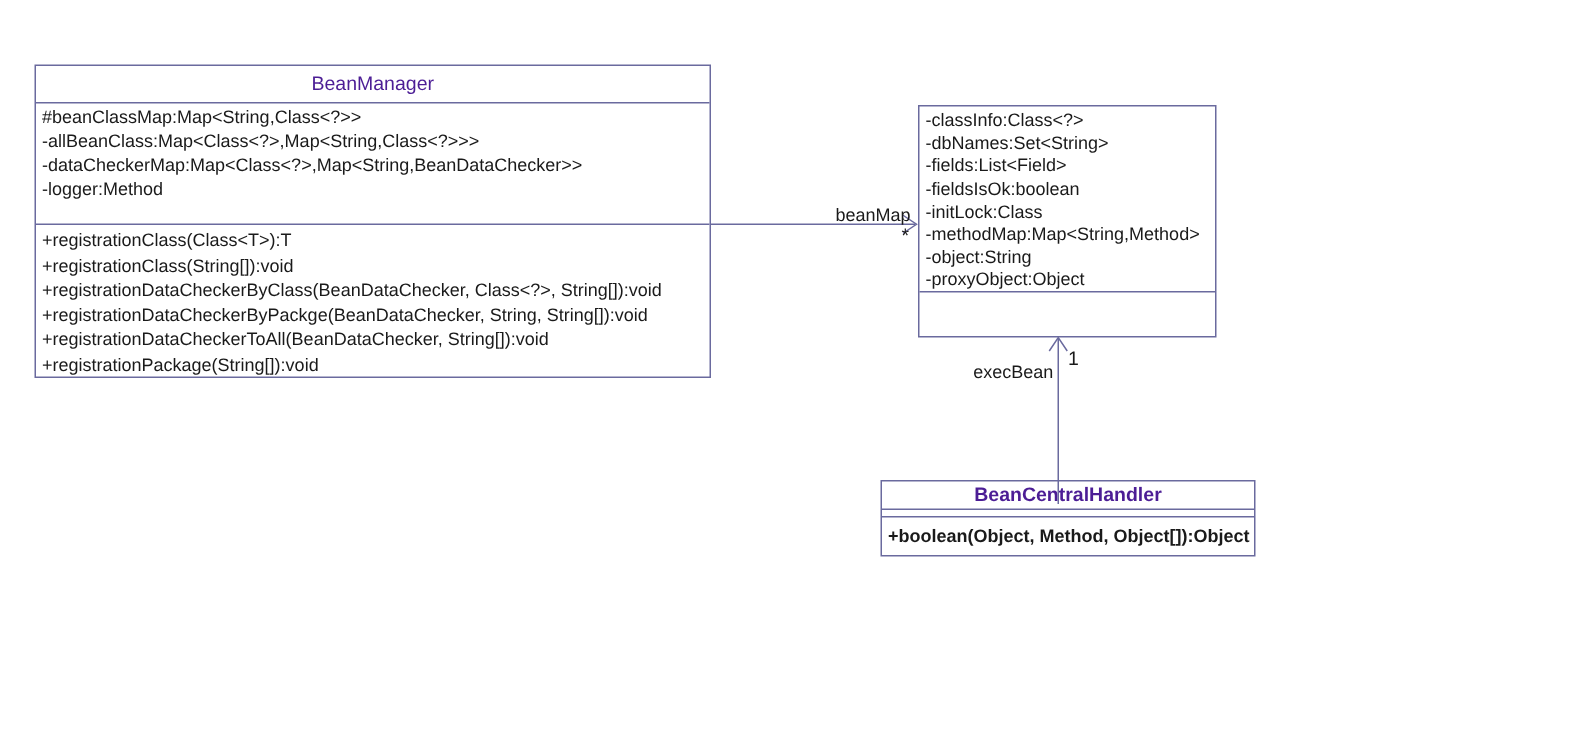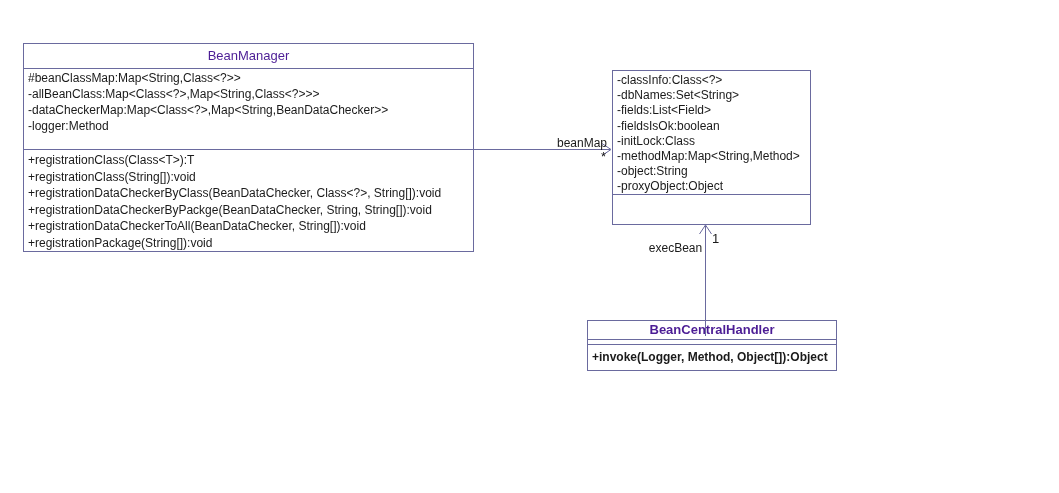--- a/index.html
+++ b/index.html
@@ -123,21 +123,21 @@
         <div class="member">-object:String</div>
         <div class="member">-proxyObject:Object</div>
       </div>
     <div class="section methods"></div>
   </div>
 
   <div class="class-box bch">
     <div class="title">BeanCentralHandler</div>
     <div class="section divided attrs"></div>
     <div class="section methods">
-        <div class="member">+invoke(Logger, Method, Object[]):Object</div>
+        <div class="member">+boolean(Object, Method, Object[]):Object</div>
       </div>
   </div>
 
   <svg class="connector" style="left:474px; top:142px;" width="140" height="16">
     <line x1="0" y1="7.5" x2="136" y2="7.5" stroke="#6a6a9e" stroke-width="1"></line>
     <polyline points="128,1.5 137,7.5 128,13.5" fill="none" stroke="#6a6a9e" stroke-width="1"></polyline>
   </svg>
   <div class="assoc-label" style="left:545px; top:126px; width:62px; text-align:right;">beanMap</div>
   <div class="mult-label" style="left:601px; top:150px;">*</div>
 

